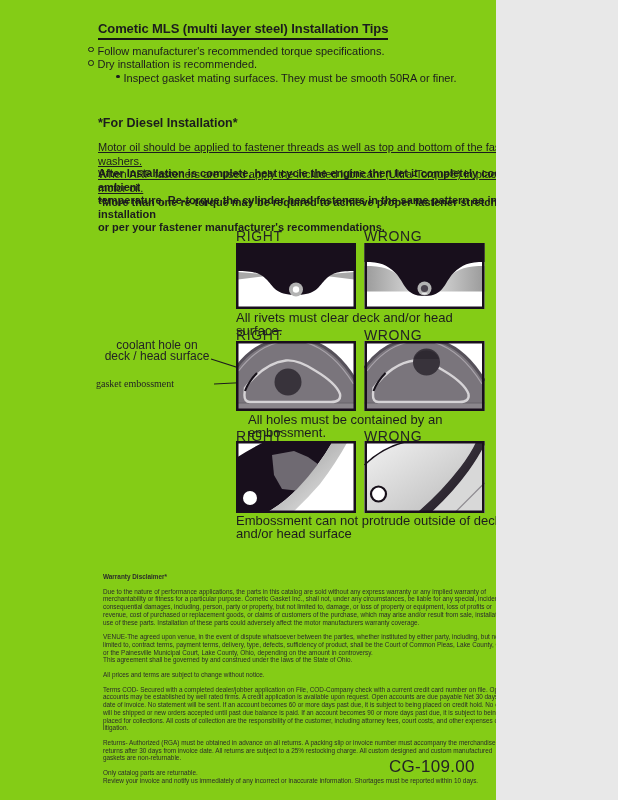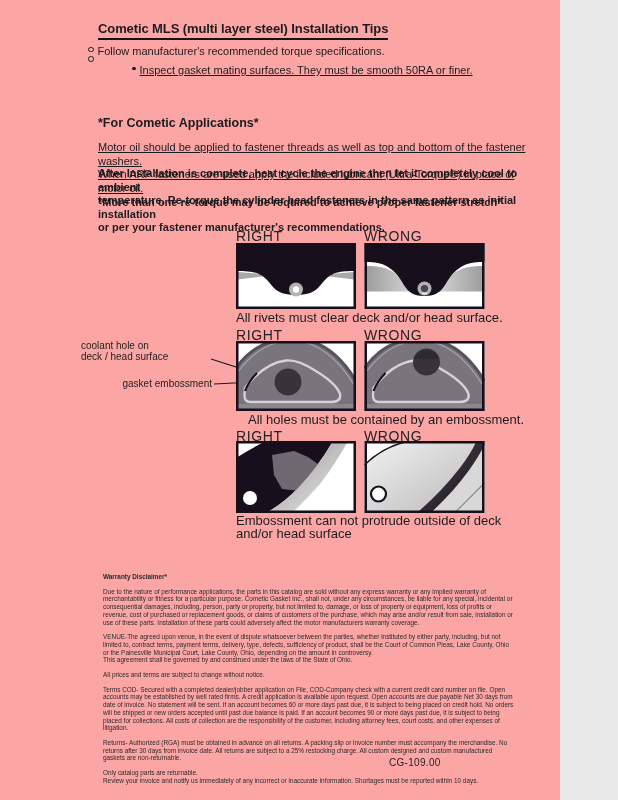--- a/index.html
+++ b/index.html
@@ -1,72 +1,73 @@
 <!DOCTYPE html>
 <html style="--ink: #1c1c1e; --diagram-dark: #180f1c; --deck-gray: #a8a8a8; --panel-gray: #7a757c; --embossment-line: #d6d3d6; --hole-dark: #38333b;"><head>
 <meta charset="utf-8">
 <style>
   html,body{margin:0;padding:0;background:#e8e8e8;}
   .page{
-    position:relative;width:560px;height:800px;background:#fca5a5;
+    position:relative;width:496px;height:800px;background:#84cc16;
     font-family:"Liberation Sans", sans-serif;color:#1c1c1e;overflow:hidden;
   }
   .abs{position:absolute;}
   .title{
     left:98px;top:21px;font-size:13px;font-weight:bold;letter-spacing:-0.1px;
     border-bottom:2px solid #141414;padding-bottom:2px;white-space:nowrap;
   }
   .tips{left:88px;top:45px;width:470px;font-size:11px;line-height:13.4px;}
   .tip{display:flex;align-items:center;}
   .tip .b-circle{
     width:3.5px;height:3.5px;border:1px solid #1c1c1e;border-radius:50%;
     display:inline-block;flex:0 0 auto;margin-right:4px;position:relative;top:-2px;
   }
-  .tip.sub{margin-left:44px;text-decoration:underline;}
+  .tip.sub{margin-left:28px;}
   .tip .b-dot{
     width:3.5px;height:3.5px;background:#1c1c1e;border-radius:50%;
     display:inline-block;flex:0 0 auto;margin-right:4px;position:relative;top:-2px;
   }
   .diesel-h{left:98px;top:116px;font-size:12.5px;font-weight:bold;}
   .para{left:98px;font-size:11px;line-height:13.6px;white-space:pre-line;width:440px;}
   .p1{top:141px;text-decoration:underline;}
   .p2{top:167px;font-weight:bold;}
   .p3{top:196px;font-weight:bold;}
   .dlabel{font-size:14px;letter-spacing:0.6px;color:#232325;text-align:left;}
   .caption{font-size:13px;line-height:13px;white-space:pre-line;color:#1c1c1e;}
   .panel{display:block;}
-  .sidelabels{left:81px;top:340px;width:114px;text-align:left;font-size:10px;line-height:11px;color:#232325;white-space:pre-line;}
-  .sidelabel2{left:96px;top:378px;width:116px;text-align:right;font-size:10px;color:#232325;}
+  .sidelabels{left:100px;top:340px;width:114px;text-align:center;font-size:12px;line-height:11px;color:#232325;white-space:pre-line;}
+  .sidelabel2{left:96px;top:378px;width:116px;text-align:left;font-size:10px;color:#232325;font-family:Liberation Serif, serif;}
   .legal{left:103px;top:573px;width:412px;font-size:6.4px;line-height:7.7px;color:#2b2b2b;}
   .legal h5{margin:0 0 7px 0;font-size:6.4px;font-weight:bold;}
   .legal p{margin:0 0 7px 0;white-space:pre-line;}
-  .footer-code{left:389px;top:757px;font-size:10px;color:#232325;letter-spacing:0.3px;}
+  .footer-code{left:389px;top:757px;font-size:17px;color:#232325;letter-spacing:0.3px;}
 </style>
 </head>
 <body>
 
 <div class="page">
 
   <div class="abs title">Cometic MLS (multi layer steel) Installation Tips</div>
 
   <div class="abs tips">
     <div class="tip">
         <span class="b-circle"></span>
         <span>Follow manufacturer's recommended torque specifications.</span>
       </div>
     <div class="tip">
         <span class="b-circle"></span>
+        <span>Dry installation is recommended.</span>
       </div>
     <div class="tip sub">
         <span class="b-dot"></span>
         <span>Inspect gasket mating surfaces.  They must be smooth 50RA or finer.</span>
       </div>
   </div>
 
-  <div class="abs diesel-h">*For Cometic Applications*</div>
+  <div class="abs diesel-h">*For Diesel Installation*</div>
   <div class="abs para p1">Motor oil should be applied to fastener threads as well as top and bottom of the fastener washers.
 When ARP fasteners are used apply the included lubricant (Ultra-Torque®) in place of motor oil.</div>
   <div class="abs para p2">After Installation is complete, heat cycle the engine then let it completely cool to ambient
 temperature. Re-torque the cylinder head fasteners in the same pattern as initial installation
 or per your fastener manufacturer's recommendations.</div>
   <div class="abs para p3">*More than one re-torque may be required to achieve proper fastener stretch*</div>
 
   <div class="abs dlabel" style="left:236px;top:228px;width:120px;">RIGHT</div>
   <div class="abs dlabel" style="left:364px;top:228px;width:121px;">WRONG</div>
 

